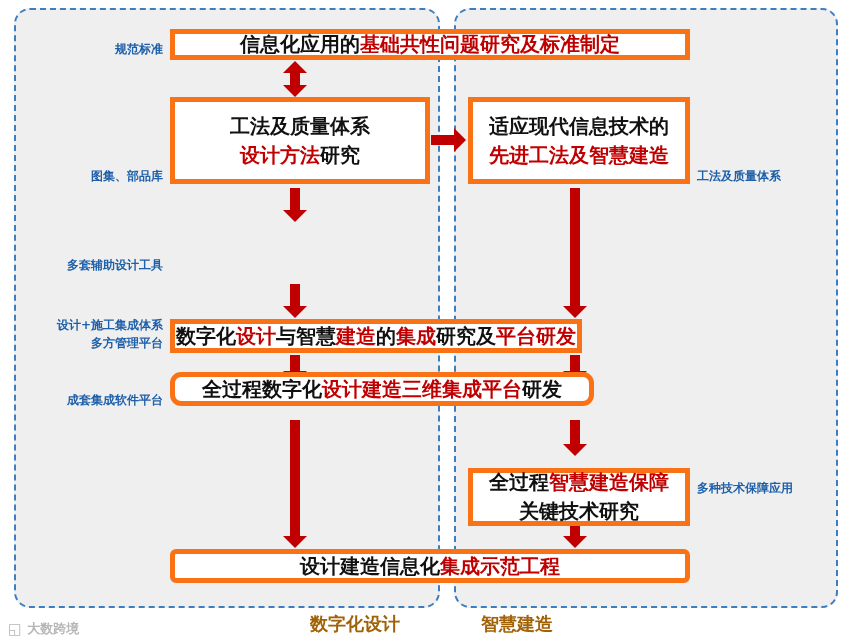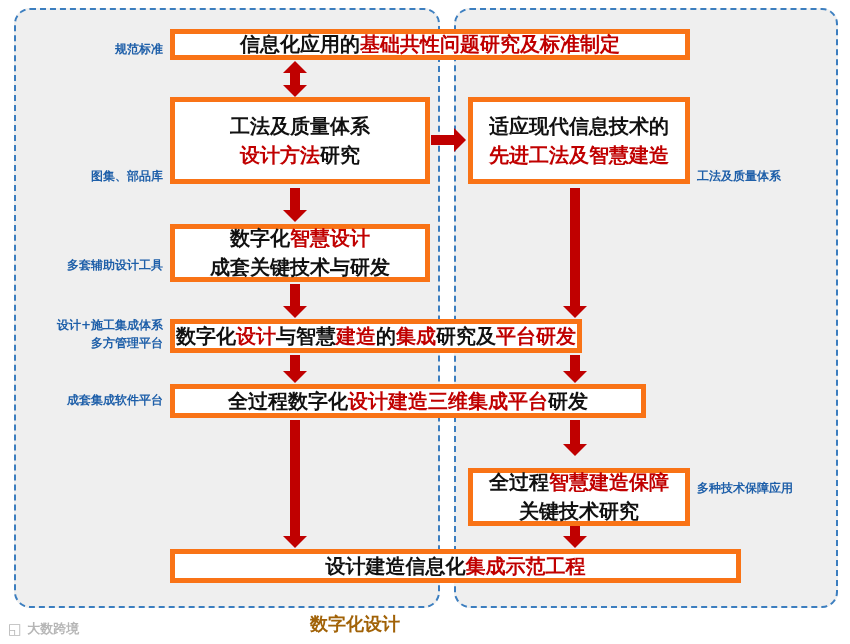--- a/index.html
+++ b/index.html
@@ -80,52 +80,49 @@
   <div class="box" style="left:170px;top:97px;width:260px;height:87px;">
     <div class="line"><span>工法及质量体系</span></div>
     <div class="line"><span class="red">设计方法</span><span>研究</span></div>
   </div>
 
   <div class="box" style="left:468px;top:97px;width:222px;height:87px;">
     <div class="line"><span>适应现代信息技术的</span></div>
     <div class="line"><span class="red">先进工法及智慧建造</span></div>
   </div>
 
-  <div class="box" style="left:170px;top:224px;width:260px;height:58px;">
-    <div class="line"><span>数字化</span><span class="red">智慧设计</span></div>
-    <div class="line"><span>成套关键技术与研发</span></div>
-  </div>
 
   <div class="box" style="left:170px;top:319px;width:412px;height:34px;">
     <div class="line"><span>数字化</span><span class="red">设计</span><span>与智慧</span><span class="red">建造</span><span>的</span><span class="red">集成</span><span>研究及</span><span class="red">平台研发</span></div>
   </div>
 
-  <div class="box" style="left:170px;top:384px;width:476px;height:34px;">
+  <div class="box" style="left:170px;top:372px;width:424px;height:34px;border-radius:11px;">
     <div class="line"><span>全过程数字化</span><span class="red">设计建造三维集成平台</span><span>研发</span></div>
   </div>
 
   <div class="box" style="left:468px;top:457px;width:222px;height:58px;margin-top:11px;">
     <div class="line"><span>全过程</span><span class="red">智慧建造保障</span></div>
     <div class="line"><span>关键技术研究</span></div>
   </div>
 
-  <div class="box" style="left:170px;top:549px;width:571px;height:34px;">
+  <div class="box" style="left:170px;top:549px;width:520px;height:34px;border-radius:6px;">
     <div class="line"><span>设计建造信息化</span><span class="red">集成示范工程</span></div>
   </div>
 
   <div class="side-label ra" style="left:20px;width:143px;top:41px;">规范标准</div>
   <div class="side-label ra" style="left:20px;width:143px;top:168px;">图集、部品库</div>
   <div class="side-label ra" style="left:20px;width:143px;top:257px;">多套辅助设计工具</div>
   <div class="side-label ra" style="left:20px;width:143px;top:317px;">设计+施工集成体系</div>
   <div class="side-label ra" style="left:20px;width:143px;top:335px;">多方管理平台</div>
   <div class="side-label ra" style="left:20px;width:143px;top:392px;">成套集成软件平台</div>
 
   <div class="side-label" style="left:697px;top:168px;">工法及质量体系</div>
   <div class="side-label" style="left:697px;top:480px;">多种技术保障应用</div>
 
   <div class="footer-label" style="left:295px;width:120px;top:612px;">数字化设计</div>
+  <div class="footer-label" style="left:462px;width:110px;top:612px;">智慧建造</div>
 
   <div class="watermark">
     <span class="wm-icon">◱</span>
     <span>大数跨境</span>
   </div>
 
 </div>
 
 </body></html>

